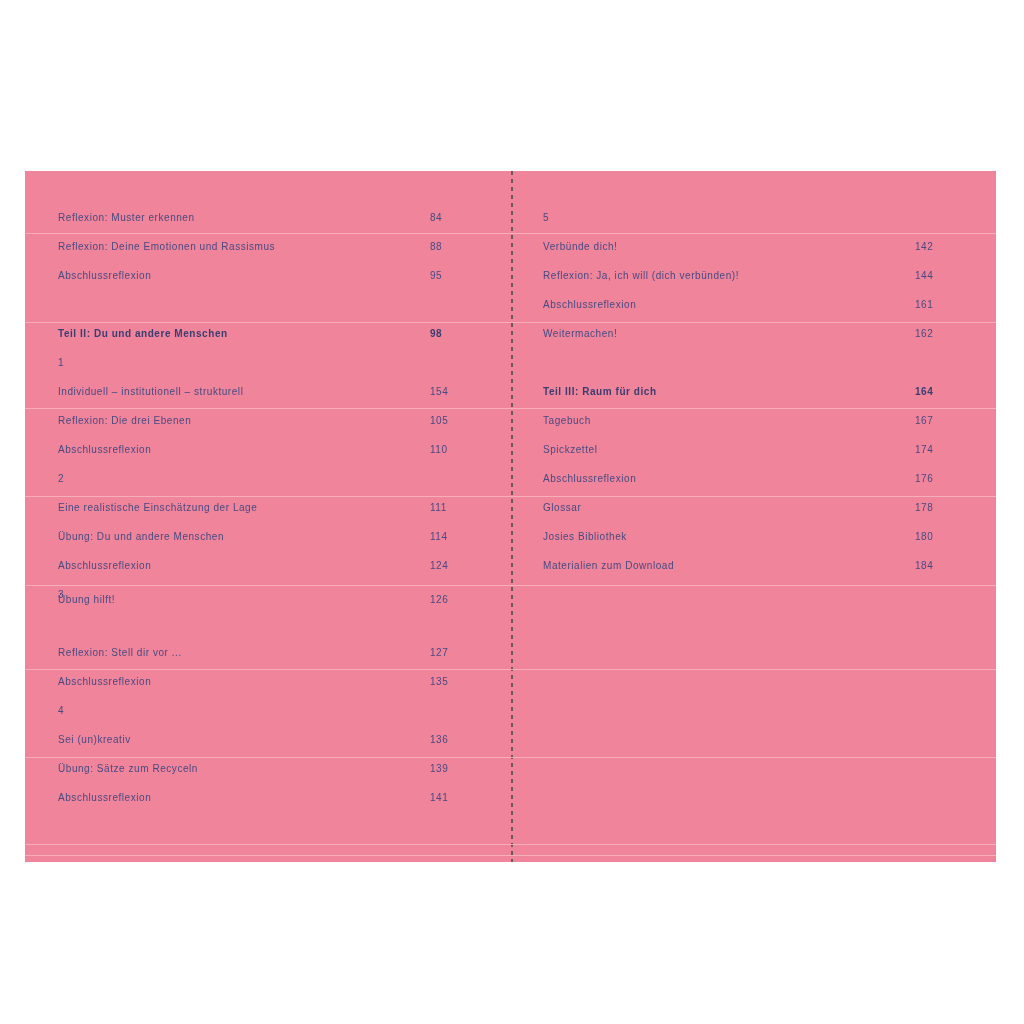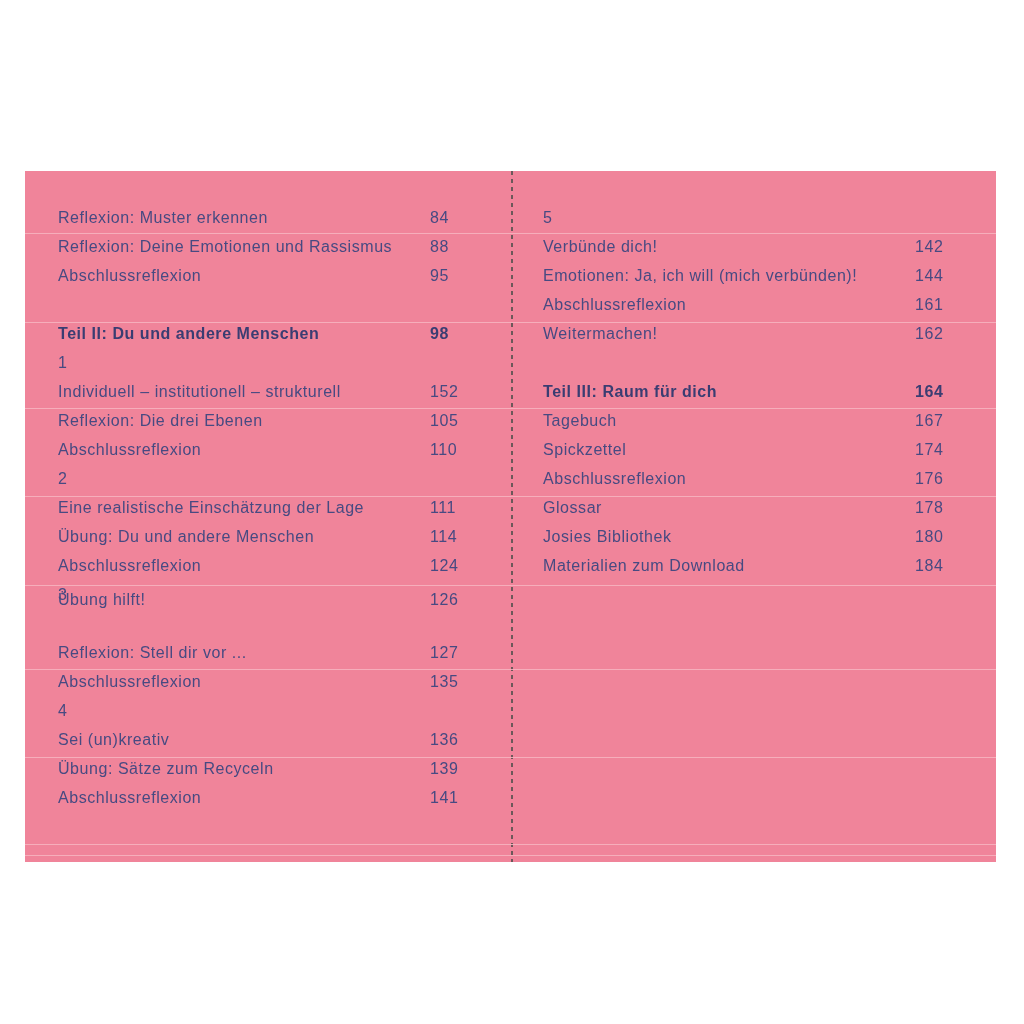--- a/index.html
+++ b/index.html
@@ -31,21 +31,21 @@
   }
   .divider{
     position:absolute;top:0;bottom:0;left:486px;width:2px;
     background:repeating-linear-gradient(to bottom, var(--divider) 0 4px, transparent 4px 8px);
     opacity:.85;
   }
   .col{position:absolute;inset:0;}
   .row{
     position:absolute;left:0;right:0;height:18px;
     line-height:18px;
-    font-size:16px;
+    font-size:10px;
     letter-spacing:.55px;
     color:var(--text);
   }
   .row.heading{
     font-weight:bold;
     color:var(--heading);
     text-decoration:underline;
   }
   .row .label,.row .page-num{
     position:absolute;top:0;white-space:nowrap;
@@ -80,21 +80,21 @@
       <div class="row heading" style="top: 154px;">
     <span class="label">Teil II: Du und andere Menschen</span>
     <span class="page-num">98</span>
   </div>
       <div class="row" style="top: 183px;">
     <span class="label">1</span>
     <span class="page-num"></span>
   </div>
       <div class="row" style="top: 212px;">
     <span class="label">Individuell – institutionell – strukturell</span>
-    <span class="page-num">152</span>
+    <span class="page-num">154</span>
   </div>
       <div class="row" style="top: 241px;">
     <span class="label">Reflexion: Die drei Ebenen</span>
     <span class="page-num">105</span>
   </div>
       <div class="row" style="top: 270px;">
     <span class="label">Abschlussreflexion</span>
     <span class="page-num">110</span>
   </div>
       <div class="row" style="top: 299px;">
@@ -149,21 +149,21 @@
   <div class="col col-right" id="col-right">
       <div class="row" style="top: 38px;">
     <span class="label">5</span>
     <span class="page-num"></span>
   </div>
       <div class="row" style="top: 67px;">
     <span class="label">Verbünde dich!</span>
     <span class="page-num">142</span>
   </div>
       <div class="row" style="top: 96px;">
-    <span class="label">Emotionen: Ja, ich will (mich verbünden)!</span>
+    <span class="label">Reflexion: Ja, ich will (dich verbünden)!</span>
     <span class="page-num">144</span>
   </div>
       <div class="row" style="top: 125px;">
     <span class="label">Abschlussreflexion</span>
     <span class="page-num">161</span>
   </div>
       <div class="row" style="top: 154px; padding-left: 45px;">
     <span class="label">Weitermachen!</span>
     <span class="page-num">162</span>
   </div>

